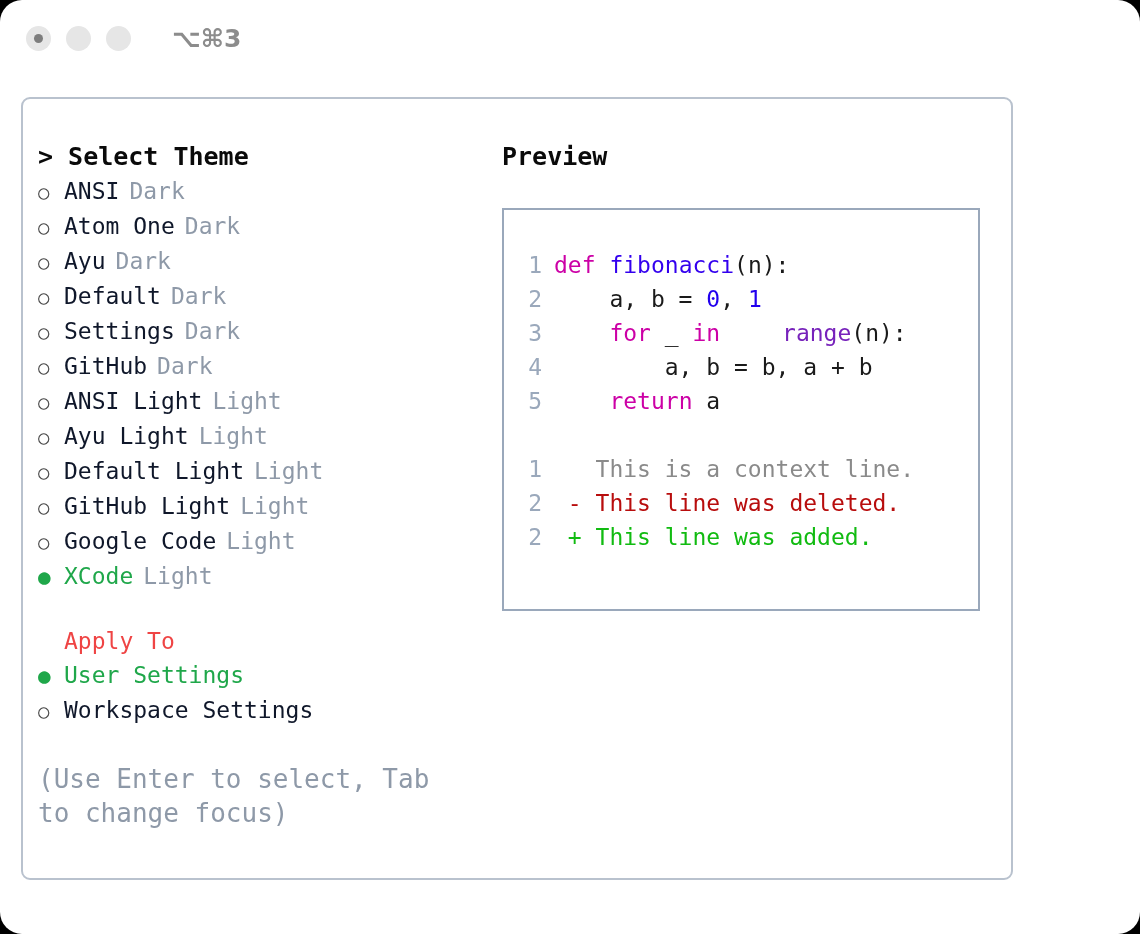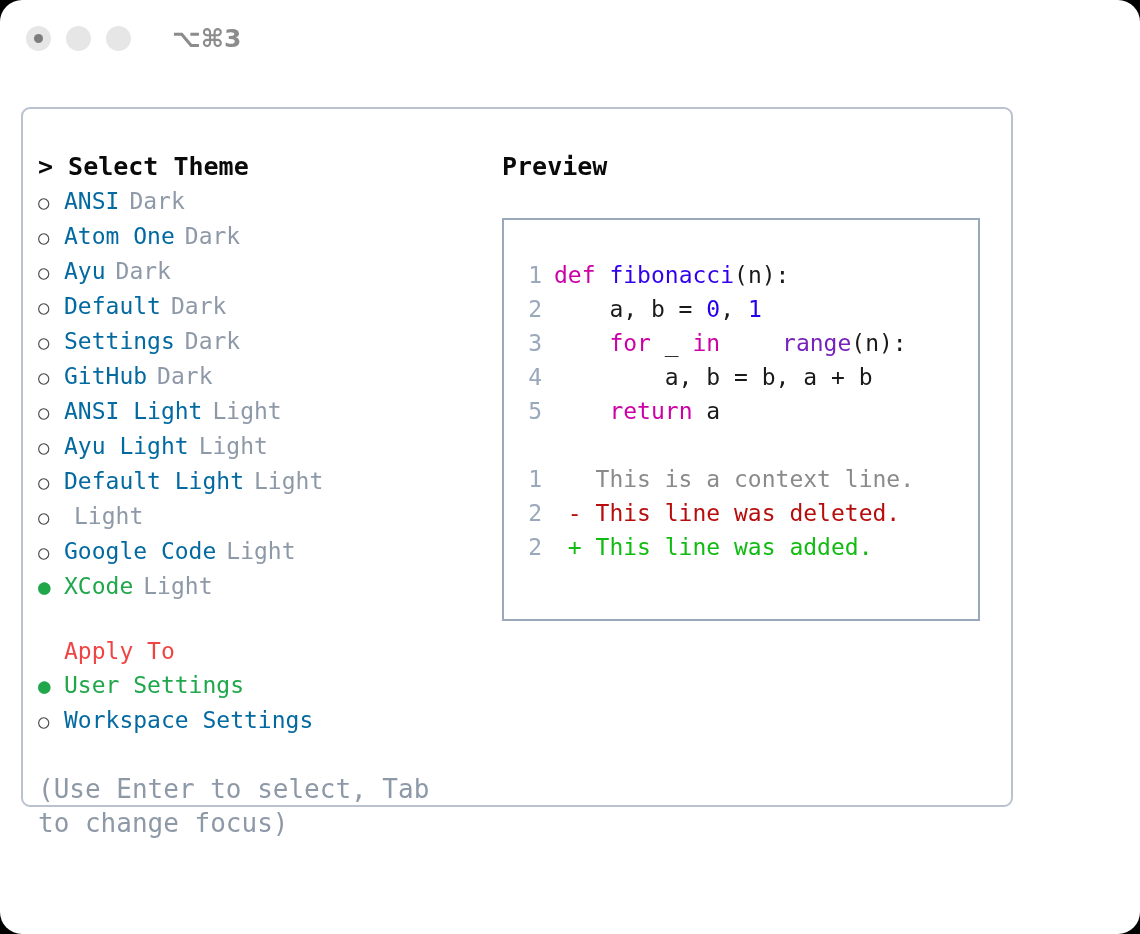--- a/index.html
+++ b/index.html
@@ -60,23 +60,23 @@
     font-weight: 700;
     color: #8c8c8c;
     letter-spacing: 0px;
     font-family: "DejaVu Sans", "Liberation Sans", sans-serif;
   }
 
   
   #frame {
     position: absolute;
     left: 21px;
-    top: 107px;
+    top: 97px;
     width: 992px;
-    height: 700px;
+    height: 783px;
     border: 2px solid #b9c2ce;
     border-radius: 9px;
     box-sizing: border-box;
     background: #ffffff;
   }
 
   
   #left-col {
     position: absolute;
     left: 15px;
@@ -110,21 +110,21 @@
     flex: none;
     font-size: 19px;
     color: #4a4a4a;
     line-height: 34px;
   }
   .bullet.sel {
     color: #1fa74a;
     font-size: 21px;
   }
   .opt-label {
-    color: #0369a1;
+    color: #0f172a;
   }
   .opt.selected .opt-label {
     color: #1fa74a;
   }
   .opt-tag {
     color: #8e99a8;
     margin-left: 10px;
   }
   .section-head {
     font-size: 23px;
@@ -206,21 +206,21 @@
       <div id="theme-list">
           <div class="opt"><span class="bullet">○</span><span class="opt-label">ANSI</span><span class="opt-tag">Dark</span></div>
           <div class="opt"><span class="bullet">○</span><span class="opt-label">Atom One</span><span class="opt-tag">Dark</span></div>
           <div class="opt"><span class="bullet">○</span><span class="opt-label">Ayu</span><span class="opt-tag">Dark</span></div>
           <div class="opt"><span class="bullet">○</span><span class="opt-label">Default</span><span class="opt-tag">Dark</span></div>
           <div class="opt"><span class="bullet">○</span><span class="opt-label">Settings</span><span class="opt-tag">Dark</span></div>
           <div class="opt"><span class="bullet">○</span><span class="opt-label">GitHub</span><span class="opt-tag">Dark</span></div>
           <div class="opt"><span class="bullet">○</span><span class="opt-label">ANSI Light</span><span class="opt-tag">Light</span></div>
           <div class="opt"><span class="bullet">○</span><span class="opt-label">Ayu Light</span><span class="opt-tag">Light</span></div>
           <div class="opt"><span class="bullet">○</span><span class="opt-label">Default Light</span><span class="opt-tag">Light</span></div>
-          <div class="opt"><span class="bullet">○</span><span class="opt-tag">Light</span></div>
+          <div class="opt"><span class="bullet">○</span><span class="opt-label">GitHub Light</span><span class="opt-tag">Light</span></div>
           <div class="opt"><span class="bullet">○</span><span class="opt-label">Google Code</span><span class="opt-tag">Light</span></div>
           <div class="opt selected"><span class="bullet sel">●</span><span class="opt-label">XCode</span><span class="opt-tag">Light</span></div>
         </div>
       <div class="spacer-sm"></div>
       <div class="section-head">Apply To</div>
       <div id="apply-list">
           <div class="opt selected"><span class="bullet sel">●</span><span class="opt-label">User Settings</span></div>
           <div class="opt"><span class="bullet">○</span><span class="opt-label">Workspace Settings</span></div>
         </div>
       <div class="spacer-md"></div>

